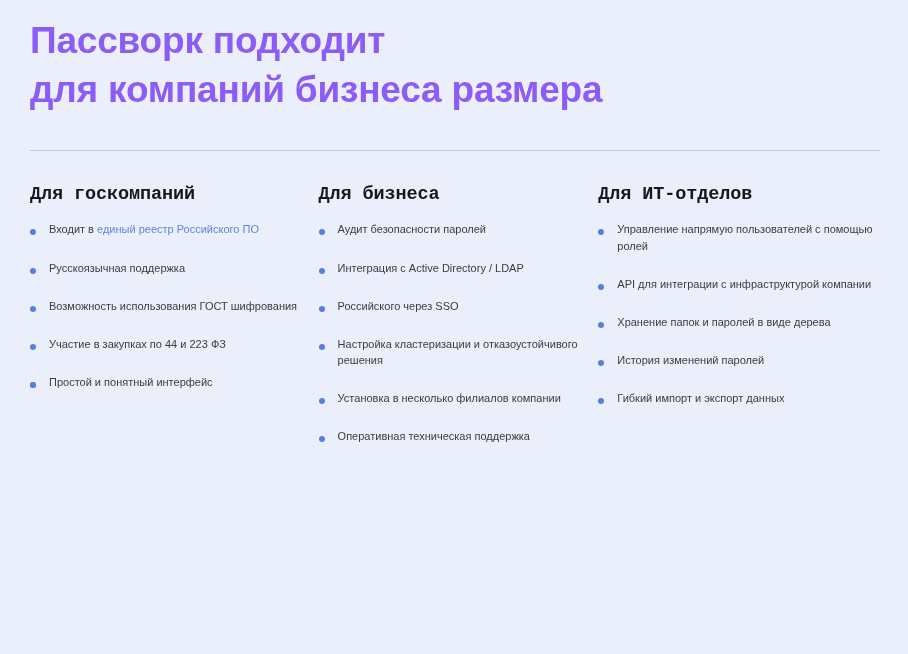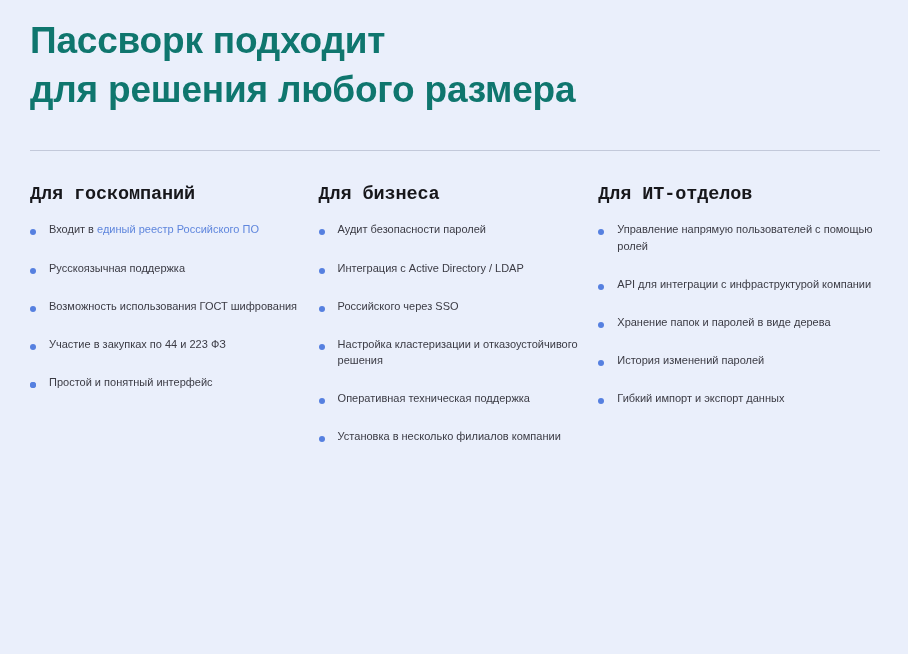--- a/index.html
+++ b/index.html
@@ -24,21 +24,21 @@
   }
 
   
   .headline {
     margin: 0;
     padding-top: 16px;
     font-size: 37px;
     line-height: 1.33;
     font-weight: 700;
     letter-spacing: -0.2px;
-    color: #0f766e;
+    color: #8b5cf6;
     max-width: 700px;
   }
   .headline .line {
     display: block;
     white-space: nowrap;
   }
 
   
   .divider {
     margin-top: 36px;
@@ -100,21 +100,21 @@
     text-decoration: none;
   }
 </style>
 </head>
 <body>
 
 <div class="page">
 
   <h1 class="headline">
     <span class="line">Пассворк подходит</span>
-    <span class="line">для решения любого размера</span>
+    <span class="line">для компаний бизнеса размера</span>
   </h1>
 
   <div class="divider"></div>
 
   <div class="columns">
 
     <div class="column c1">
       <h2 class="col-title">Для госкомпаний</h2>
       <ul class="feature-list">
         <li class="feature-item">
@@ -157,25 +157,25 @@
         <li class="feature-item">
           <span class="bullet"></span>
           <span class="item-text">Российского через SSO</span>
         </li>
         <li class="feature-item">
           <span class="bullet"></span>
           <span class="item-text">Настройка кластеризации и отказоустойчивого решения</span>
         </li>
         <li class="feature-item">
           <span class="bullet"></span>
+          <span class="item-text">Установка в несколько филиалов компании</span>
+        </li>
+        <li class="feature-item">
+          <span class="bullet"></span>
           <span class="item-text">Оперативная техническая поддержка</span>
-        </li>
-        <li class="feature-item">
-          <span class="bullet"></span>
-          <span class="item-text">Установка в несколько филиалов компании</span>
         </li>
       </ul>
     </div>
 
     <div class="column c3">
       <h2 class="col-title">Для ИТ-отделов</h2>
       <ul class="feature-list">
         <li class="feature-item">
           <span class="bullet"></span>
           <span class="item-text">Управление напрямую пользователей с помощью ролей</span>

